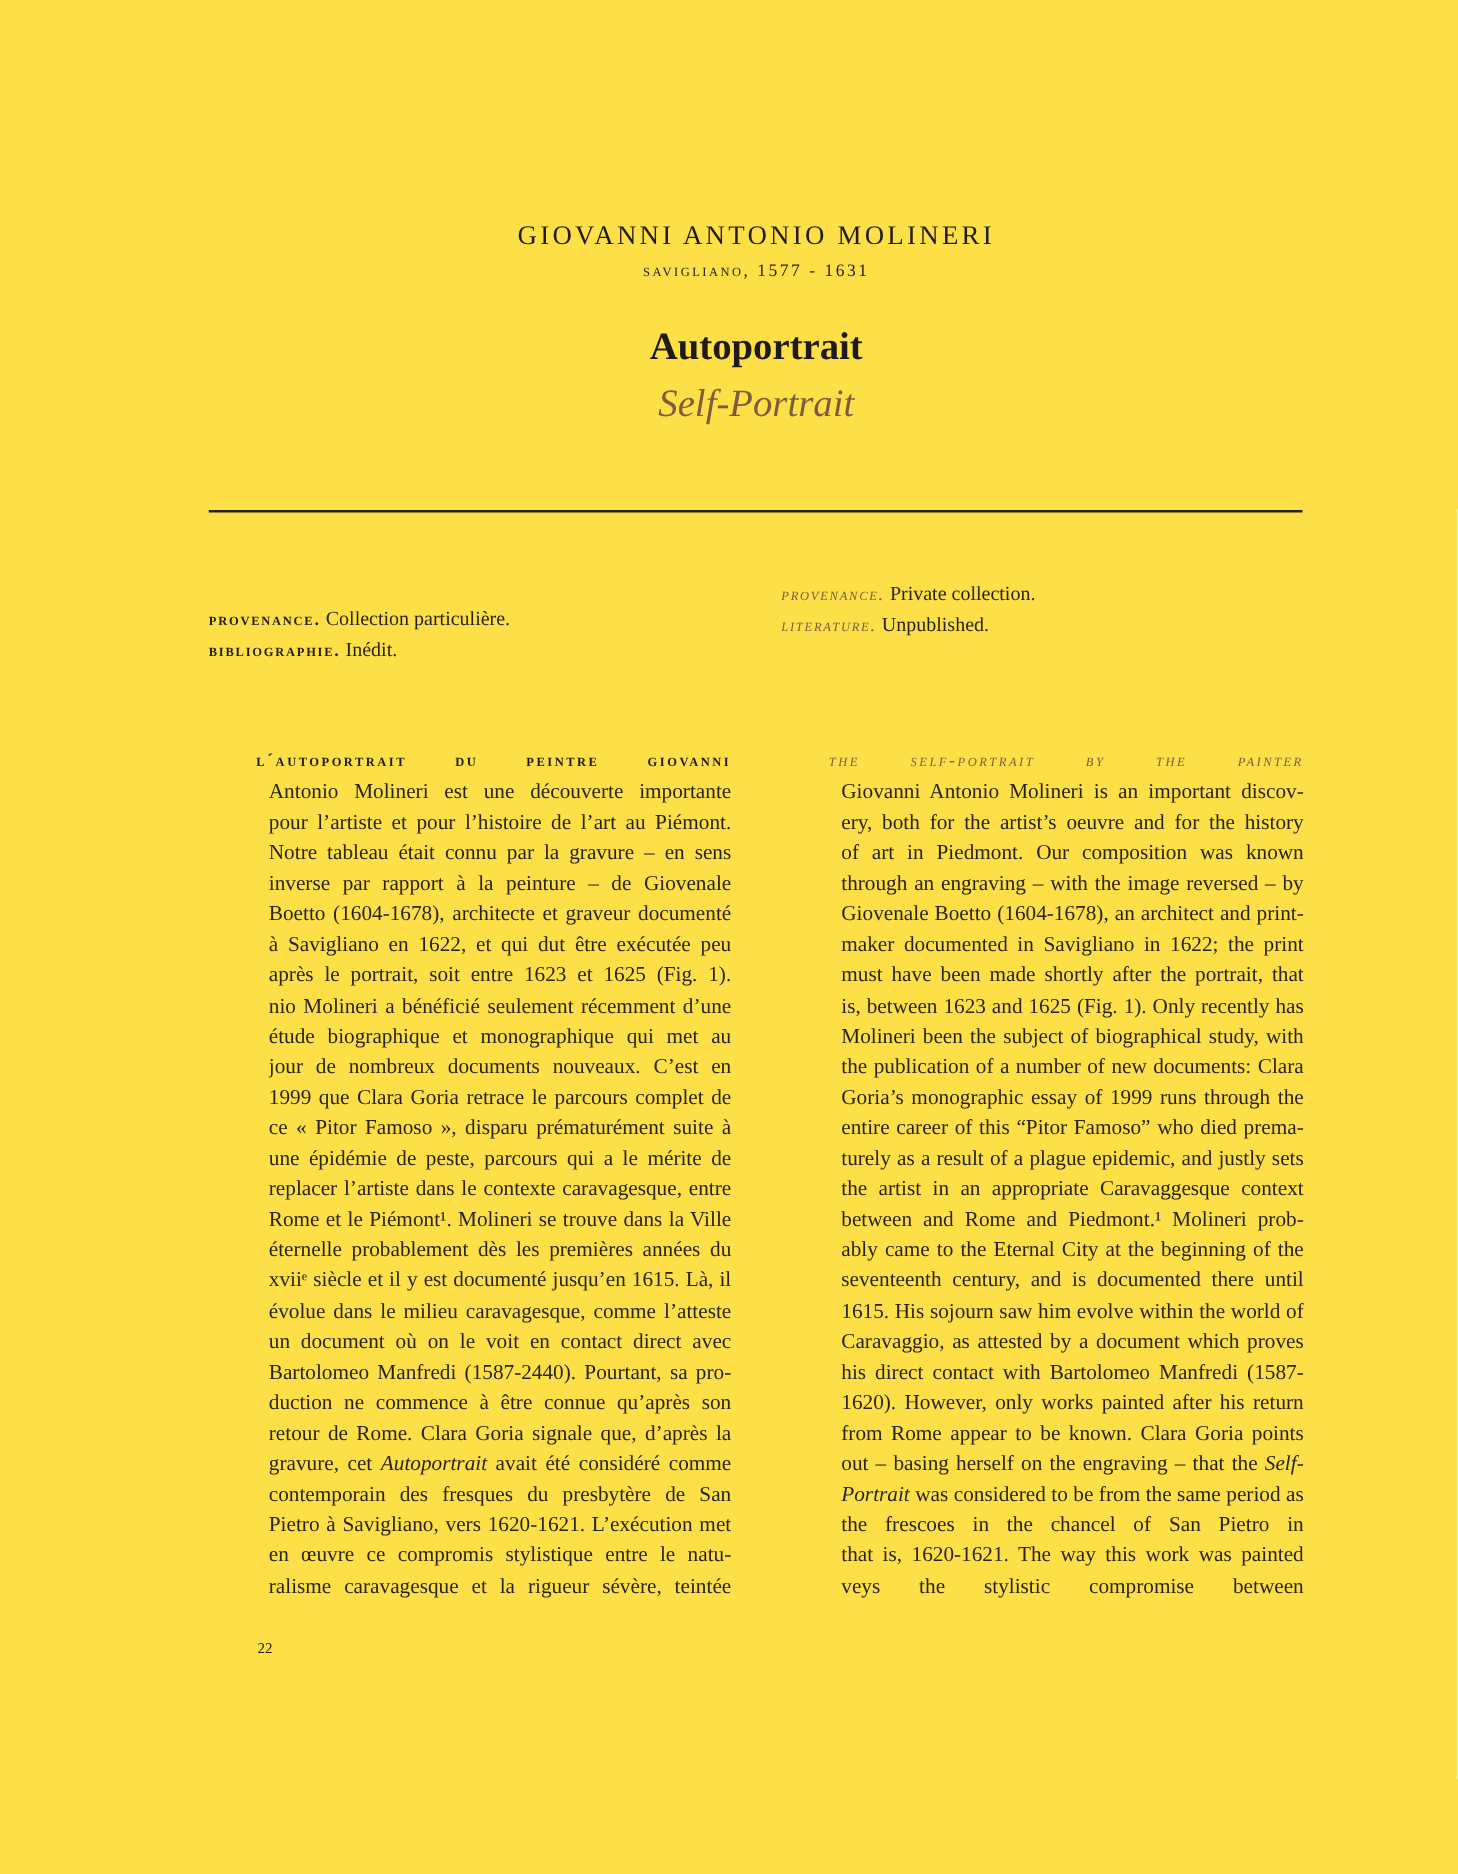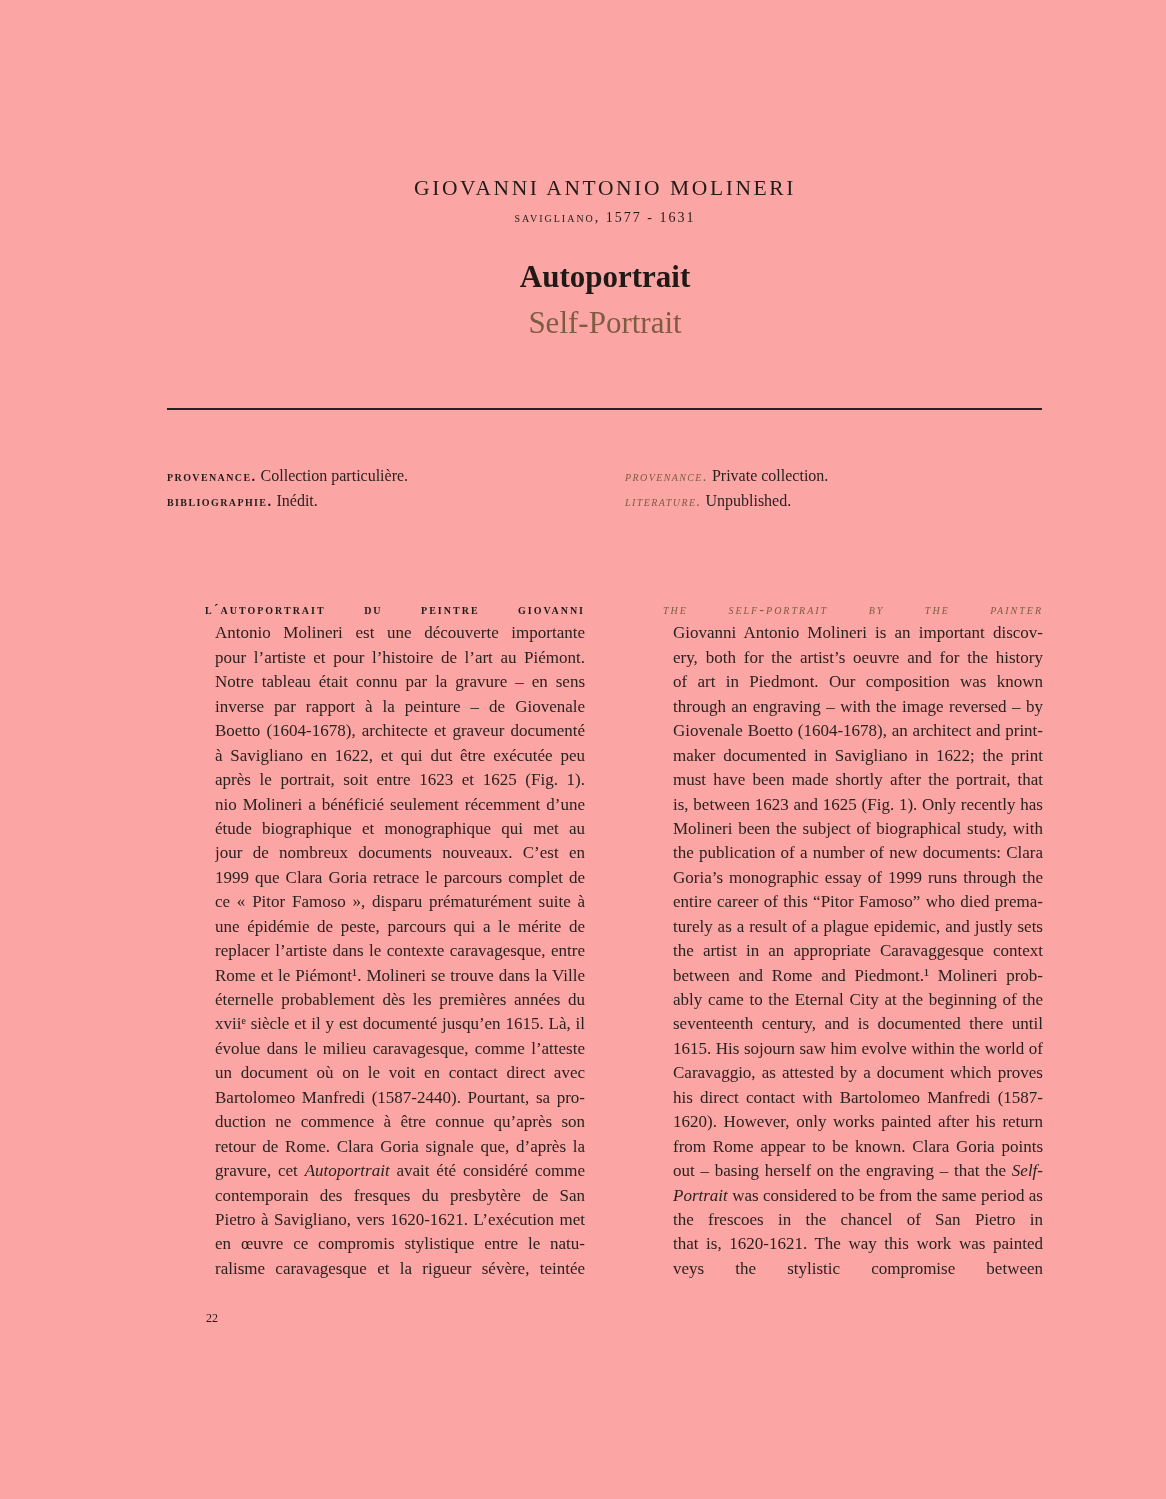--- a/index.html
+++ b/index.html
@@ -1,57 +1,57 @@
 <!DOCTYPE html>
 <html><head>
 <meta charset="utf-8">
 <style>
   html, body { margin: 0; padding: 0; background: #ffffff; }
   .page {
     position: relative;
     width: 1166px;
     height: 1499px;
-    background: #fca5a5;
+    background: #fde047;
     font-family: "Liberation Serif", serif;
     color: #29231f;
     overflow: hidden;
   }
   .artist-name {
     position: absolute; top: 176px; left: 167px; width: 876px;
     text-align: center; font-size: 21.5px; letter-spacing: 2.6px;
     color: #211c18; white-space: nowrap;
   }
   .artist-dates {
     position: absolute; top: 210px; left: 167px; width: 876px;
     text-align: center; font-variant: small-caps;
     font-size: 14px; letter-spacing: 2px; color: #211c18;
   }
   .title-fr {
     position: absolute; top: 259px; left: 167px; width: 876px;
     text-align: center; font-size: 31px; font-weight: 700; color: #1f1a16;
   }
   .title-en {
     position: absolute; top: 305px; left: 167px; width: 876px;
-    text-align: center; font-size: 31px; 
+    text-align: center; font-size: 31px; font-style: italic;
     color: #7d5c42;
   }
   .divider-rule {
     position: absolute; top: 408px; left: 167px; width: 875px; height: 2px;
     background: #26211d;
   }
   .medium-line {
     position: absolute; top: 414px; left: 167px; width: 876px;
     text-align: center; font-variant: small-caps;
     font-size: 15.5px; letter-spacing: 0.9px; color: #211c18;
   }
   .prov {
     position: absolute; top: 464px; width: 418px;
     font-size: 16px; line-height: 23.5px; color: #29231f;
   }
-  .prov.fr { left: 167px; }
+  .prov.fr { left: 167px; margin-top: 20px; }
   .prov.en { left: 625px; }
   .prov-label {
     font-variant: small-caps; font-weight: 700;
     letter-spacing: 1.4px; font-size: 14.5px; color: #211c18;
   }
   .prov.en .prov-label {
     font-weight: 400; font-style: italic; color: #7d5c42;
   }
   .col {
     position: absolute; top: 597px; width: 418px; color: #29231f;

